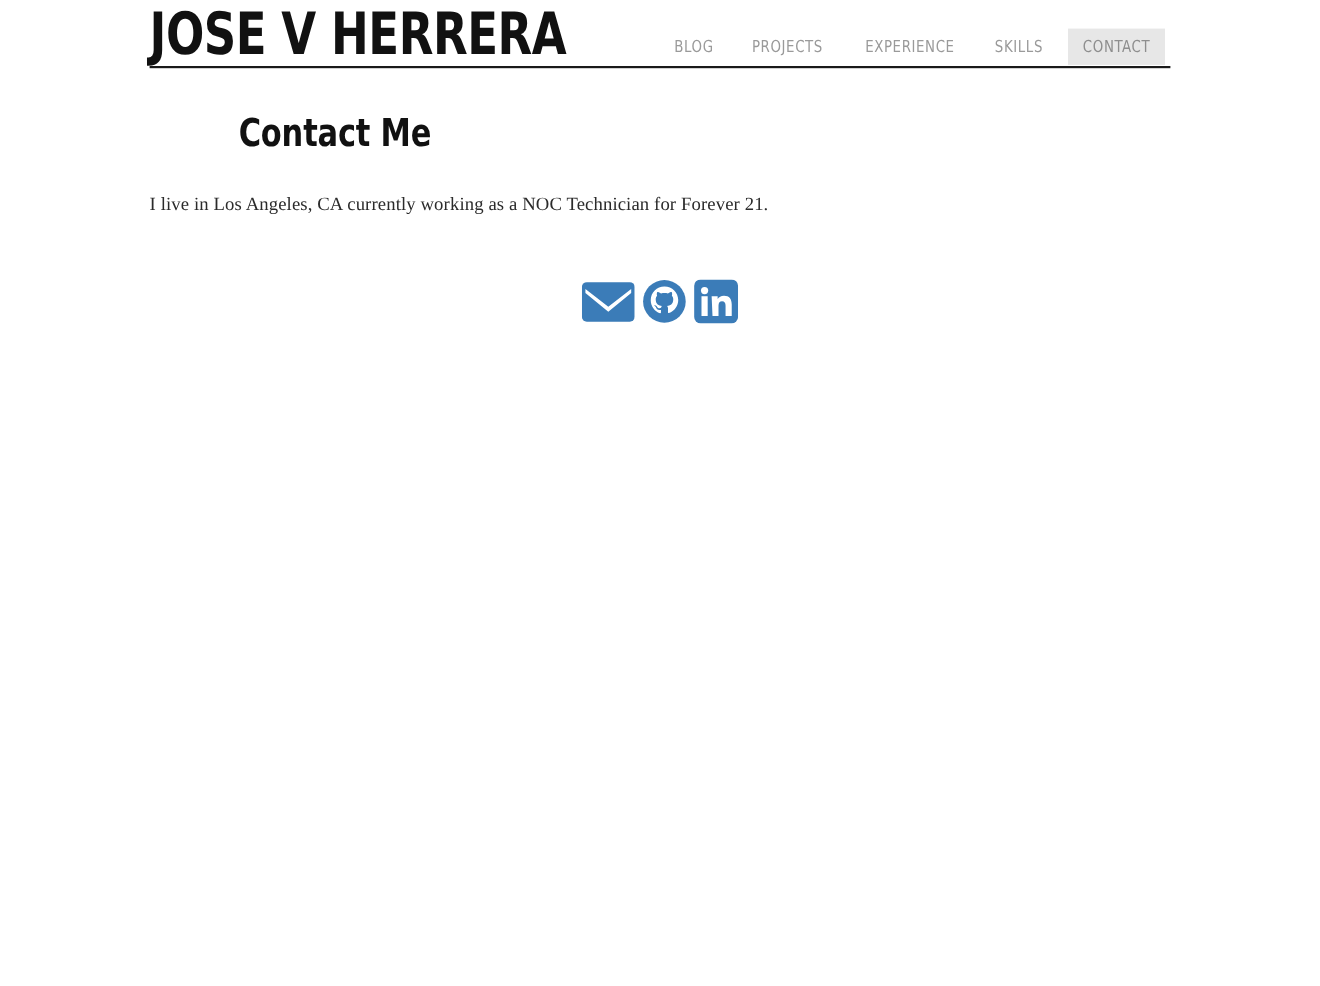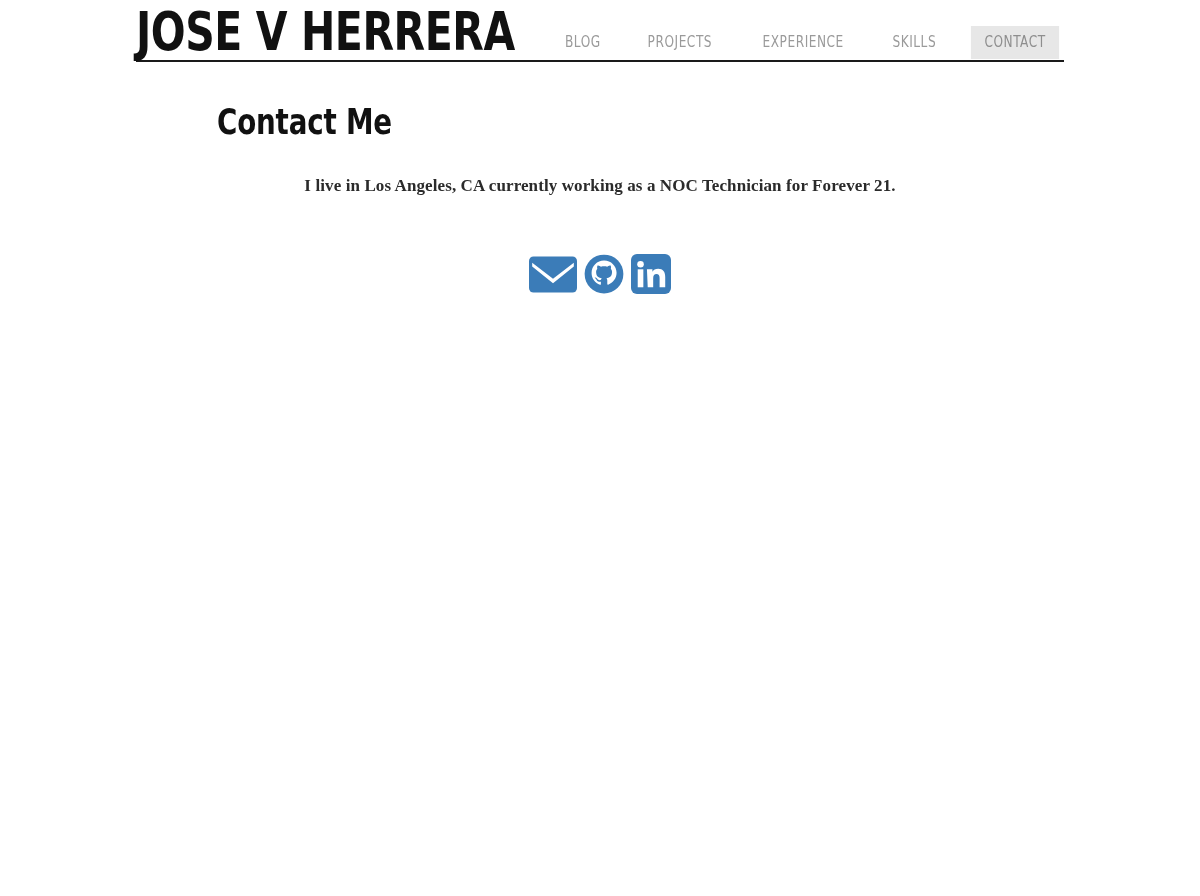--- a/index.html
+++ b/index.html
@@ -49,21 +49,21 @@
     transform: scaleX(0.86);
     transform-origin: left center;
   }
 
   .nav {
     position: absolute;
     right: 0px;
     top: 26px;
     display: flex;
     align-items: center;
-    gap: 12px;
+    gap: 0px;
   }
 
   .nav-item {
     font-family: "DejaVu Sans Condensed", "Liberation Sans Narrow", "Liberation Sans", sans-serif;
     font-size: 15px;
     font-weight: normal;
     letter-spacing: 0.6px;
     color: #9a9a9a;
     padding: 8px 15px 9px 15px;
     text-decoration: none;
@@ -104,22 +104,20 @@
     white-space: nowrap;
     transform: scaleX(0.88);
     transform-origin: left center;
   }
 
   .intro-block {
     position: absolute;
     left: 0px;
     top: 112px;
     width: 928px;
-    text-align: center;
-    font-weight: bold;
   }
 
   .intro-line {
     margin: 0;
     font-family: "Liberation Serif", "DejaVu Serif", serif;
     font-size: 17px;
     line-height: 23px;
     color: #2b2b2b;
     letter-spacing: 0.1px;
   }

